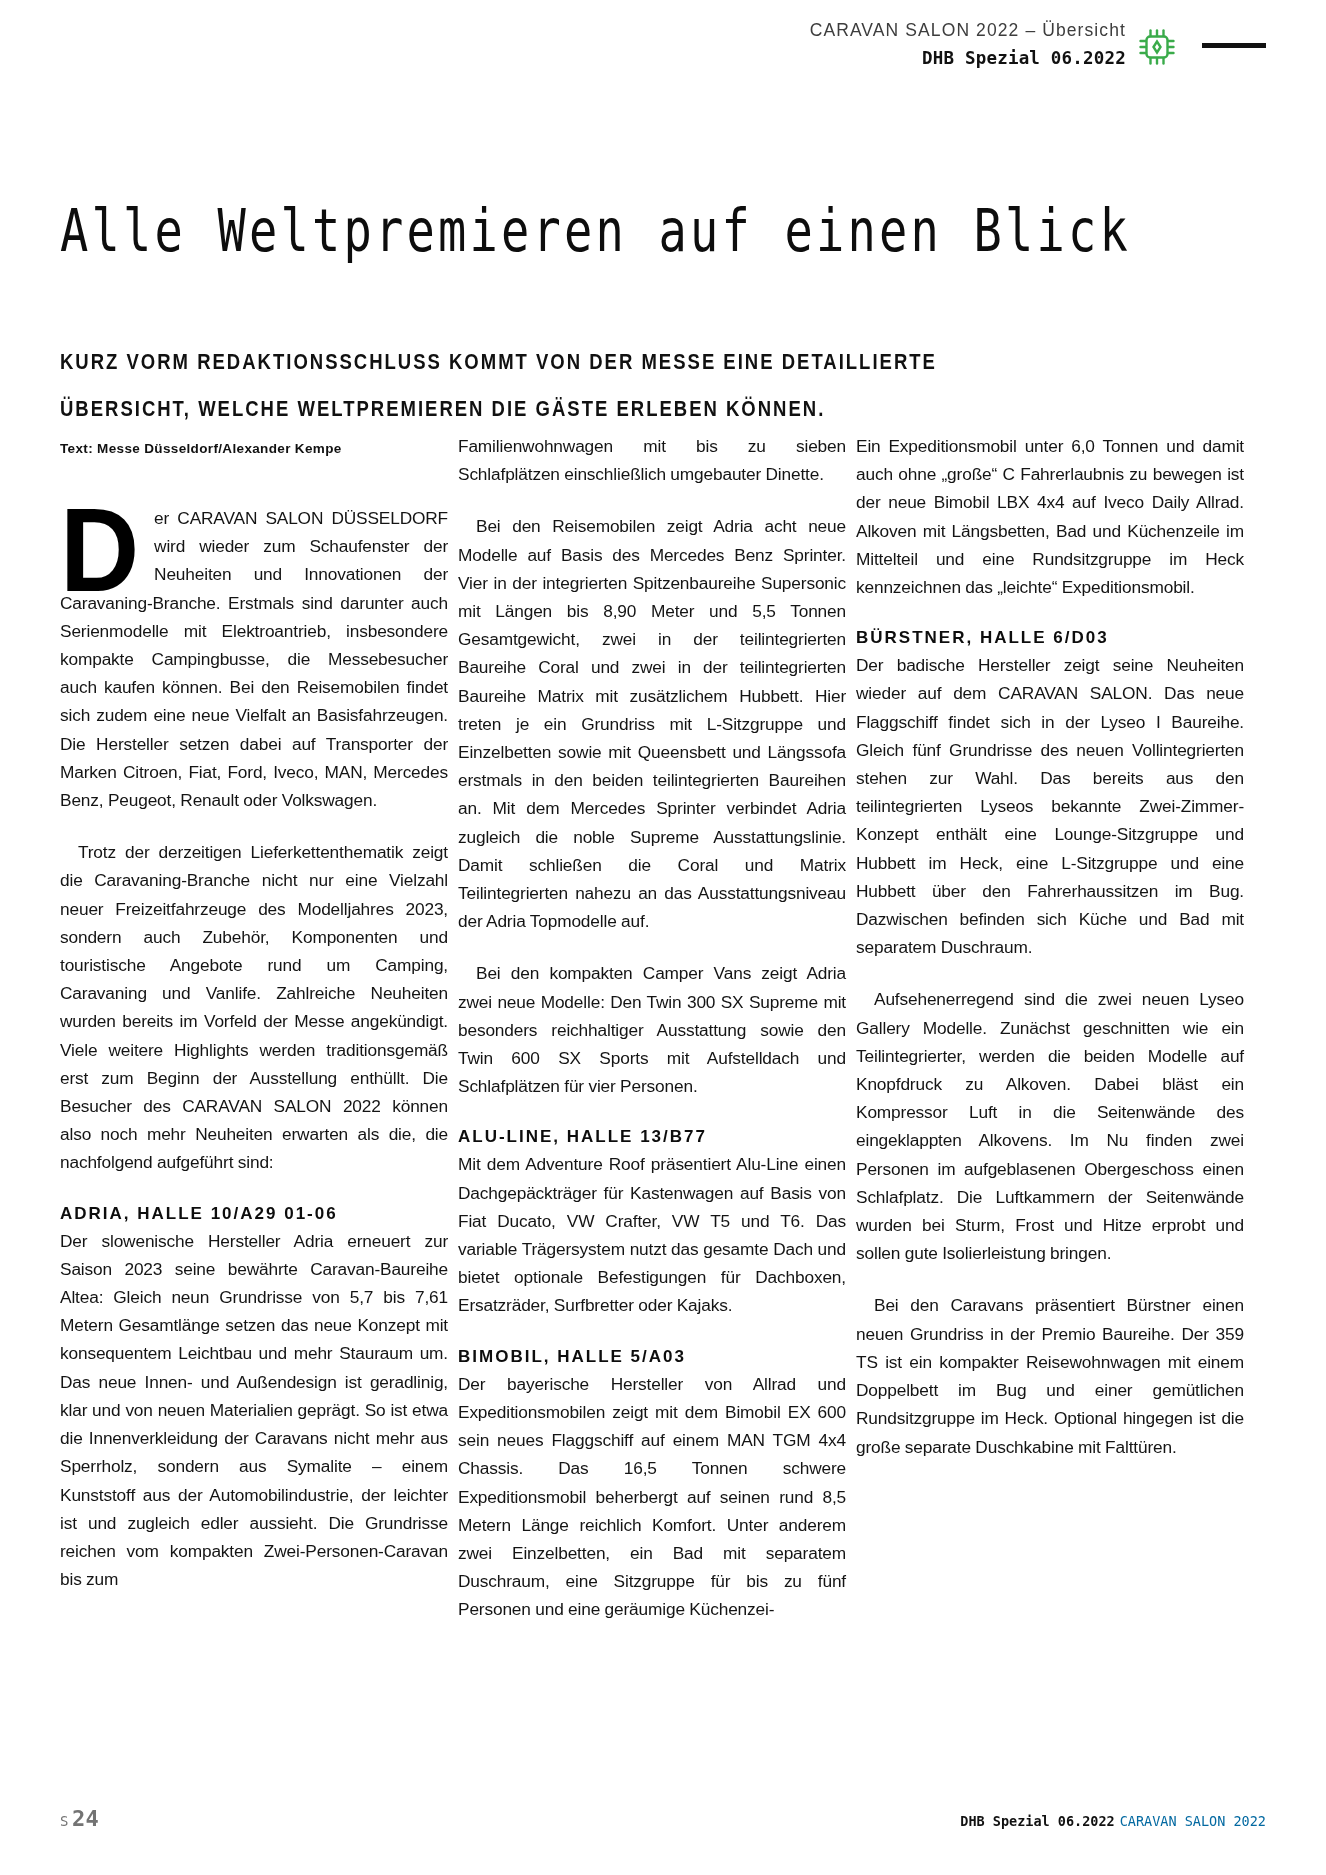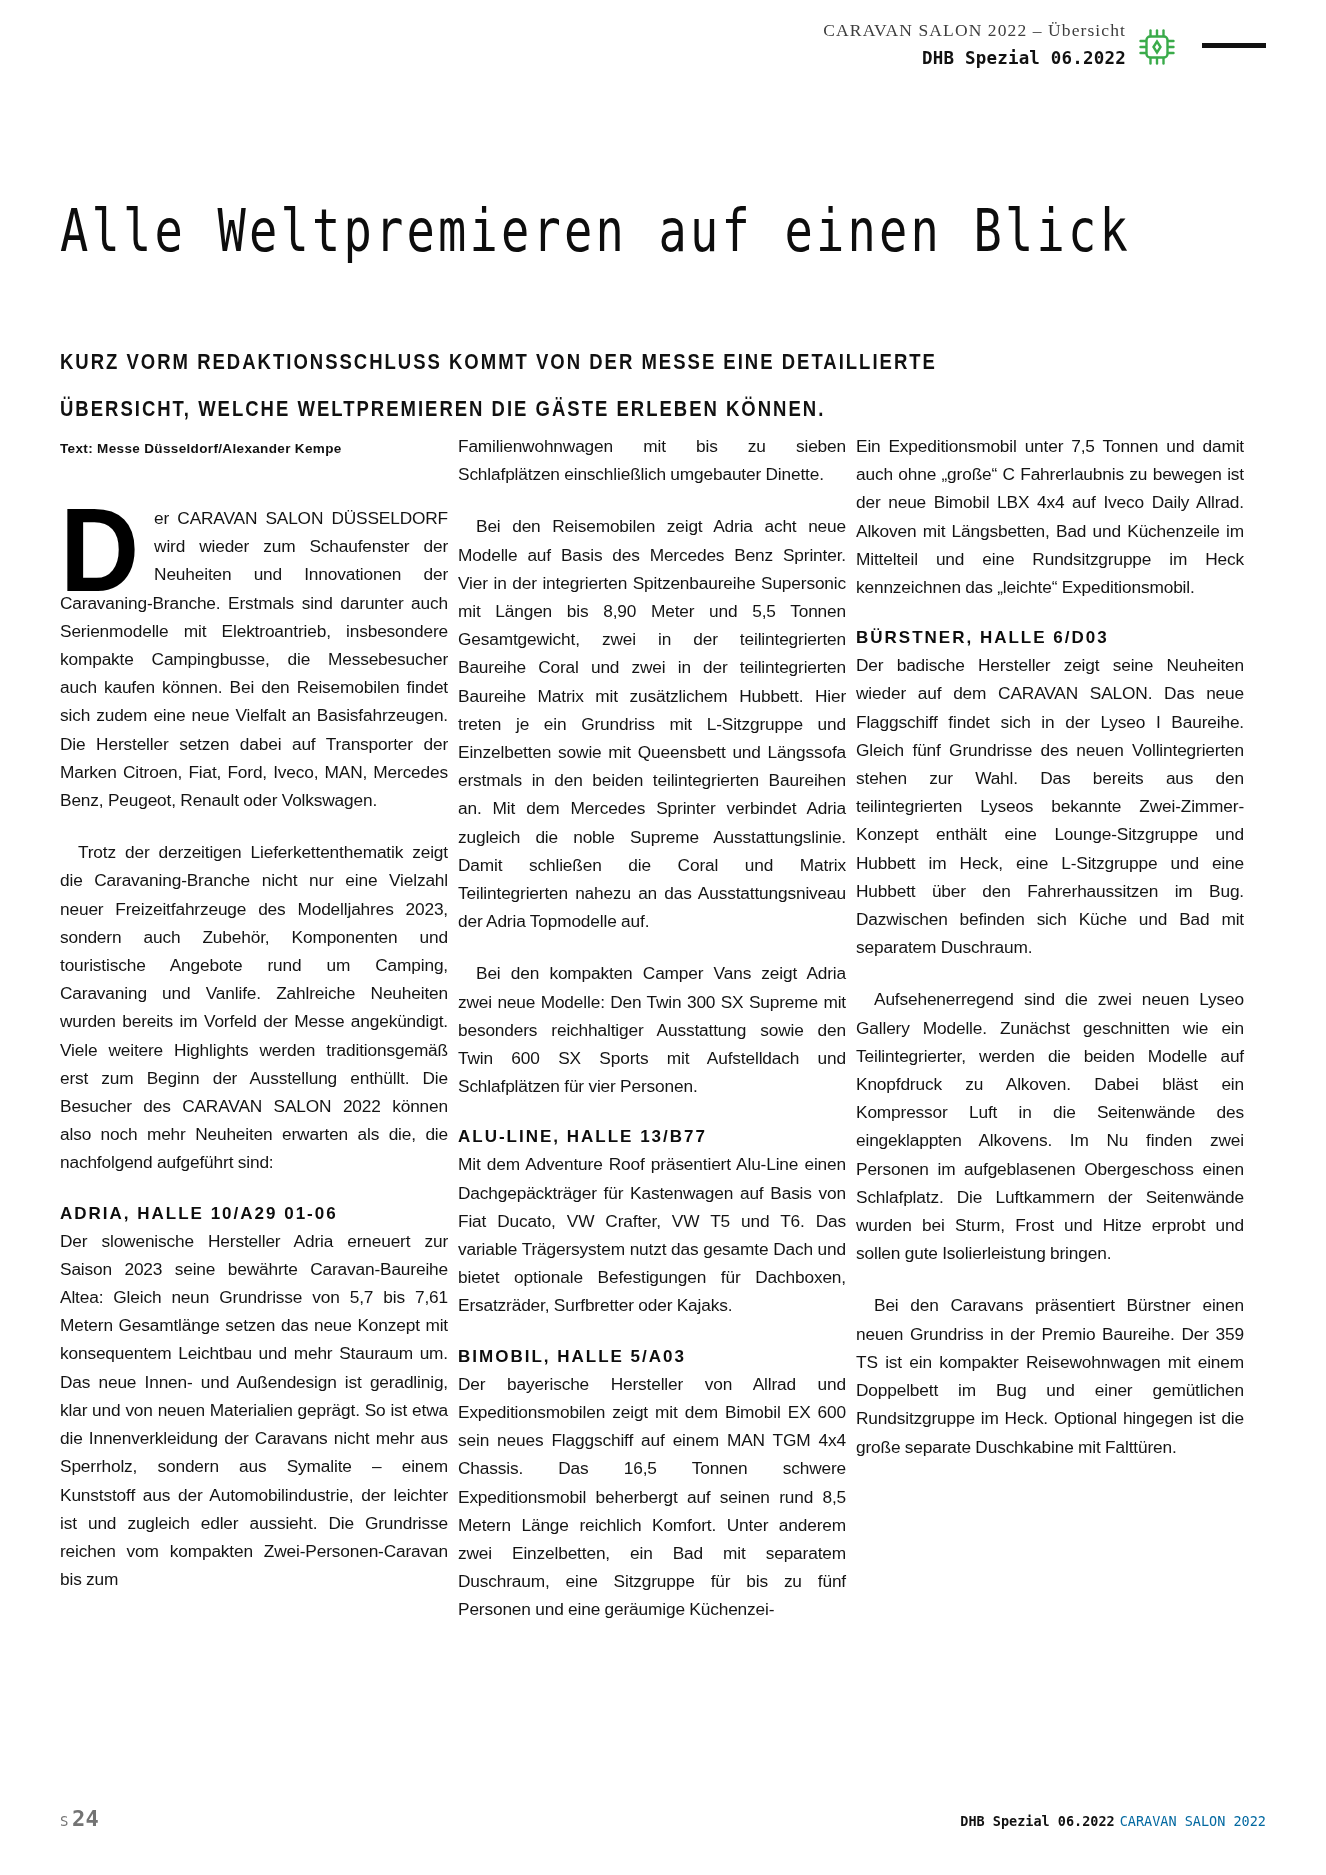--- a/index.html
+++ b/index.html
@@ -29,21 +29,21 @@
     right: 60px;
     display: flex;
     align-items: flex-start;
     gap: 10px;
   }
   .runhead-text {
     text-align: right;
     padding-top: 2px;
   }
   .runhead-line1 {
-    font-family: Liberation Serif, serif;
+    font-family: Liberation Sans, sans-serif;
     font-size: 17.5px;
     letter-spacing: 1.1px;
     color: #3d3d3d;
     white-space: nowrap;
     font-weight: 400;
     margin-left: 29px;
   }
   .runhead-line2 {
     font-family: "DejaVu Sans Mono", monospace;
     font-size: 17.5px;
@@ -249,21 +249,21 @@
       <p class="body nogap">Familienwohnwagen mit bis zu sieben Schlafplätzen einschließlich umgebauter Dinette.</p>
       <p class="body">Bei den Reisemobilen zeigt Adria acht neue Modelle auf Basis des Mercedes Benz Sprinter. Vier in der integrierten Spitzenbaureihe Supersonic mit Längen bis 8,90 Meter und 5,5 Tonnen Gesamtgewicht, zwei in der teilintegrierten Baureihe Coral und zwei in der teilintegrierten Baureihe Matrix mit zusätzlichem Hubbett. Hier treten je ein Grundriss mit L-Sitzgruppe und Einzelbetten sowie mit Queensbett und Längssofa erstmals in den beiden teilintegrierten Baureihen an. Mit dem Mercedes Sprinter verbindet Adria zugleich die noble Supreme Ausstattungslinie. Damit schließen die Coral und Matrix Teilintegrierten nahezu an das Ausstattungsniveau der Adria Topmodelle auf.</p>
       <p class="body">Bei den kompakten Camper Vans zeigt Adria zwei neue Modelle: Den Twin 300 SX Supreme mit besonders reichhaltiger Ausstattung sowie den Twin 600 SX Sports mit Aufstelldach und Schlafplätzen für vier Personen.</p>
       <h3 class="sect">ALU-LINE, HALLE 13/B77</h3>
       <p class="body nogap">Mit dem Adventure Roof präsentiert Alu-Line einen Dachgepäckträger für Kastenwagen auf Basis von Fiat Ducato, VW Crafter, VW T5 und T6. Das variable Trägersystem nutzt das gesamte Dach und bietet optionale Befestigungen für Dachboxen, Ersatzräder, Surfbretter oder Kajaks.</p>
       <h3 class="sect">BIMOBIL, HALLE 5/A03</h3>
       <p class="body nogap">Der bayerische Hersteller von Allrad und Expeditionsmobilen zeigt mit dem Bimobil EX 600 sein neues Flaggschiff auf einem MAN TGM 4x4 Chassis. Das 16,5 Tonnen schwere Expeditionsmobil beherbergt auf seinen rund 8,5 Metern Länge reichlich Komfort. Unter anderem zwei Einzelbetten, ein Bad mit separatem Duschraum, eine Sitzgruppe für bis zu fünf Personen und eine geräumige Küchenzei-</p>
     </div>
 
     <div class="col col-3">
-      <p class="body">Ein Expeditionsmobil unter 7,5 Tonnen und damit auch ohne „große“ C Fahrerlaubnis zu bewegen ist der neue Bimobil LBX 4x4 auf Iveco Daily Allrad. Alkoven mit Längsbetten, Bad und Küchenzeile im Mittelteil und eine Rundsitzgruppe im Heck kennzeichnen das „leichte“ Expeditionsmobil.</p>
+      <p class="body">Ein Expeditionsmobil unter 6,0 Tonnen und damit auch ohne „große“ C Fahrerlaubnis zu bewegen ist der neue Bimobil LBX 4x4 auf Iveco Daily Allrad. Alkoven mit Längsbetten, Bad und Küchenzeile im Mittelteil und eine Rundsitzgruppe im Heck kennzeichnen das „leichte“ Expeditionsmobil.</p>
       <h3 class="sect">BÜRSTNER, HALLE 6/D03</h3>
       <p class="body nogap">Der badische Hersteller zeigt seine Neuheiten wieder auf dem CARAVAN SALON. Das neue Flaggschiff findet sich in der Lyseo I Baureihe. Gleich fünf Grundrisse des neuen Vollintegrierten stehen zur Wahl. Das bereits aus den teilintegrierten Lyseos bekannte Zwei-Zimmer-Konzept enthält eine Lounge-Sitzgruppe und Hubbett im Heck, eine L-Sitzgruppe und eine Hubbett über den Fahrerhaussitzen im Bug. Dazwischen befinden sich Küche und Bad mit separatem Duschraum.</p>
       <p class="body">Aufsehenerregend sind die zwei neuen Lyseo Gallery Modelle. Zunächst geschnitten wie ein Teilintegrierter, werden die beiden Modelle auf Knopfdruck zu Alkoven. Dabei bläst ein Kompressor Luft in die Seitenwände des eingeklappten Alkovens. Im Nu finden zwei Personen im aufgeblasenen Obergeschoss einen Schlafplatz. Die Luftkammern der Seitenwände wurden bei Sturm, Frost und Hitze erprobt und sollen gute Isolierleistung bringen.</p>
       <p class="body">Bei den Caravans präsentiert Bürstner einen neuen Grundriss in der Premio Baureihe. Der 359 TS ist ein kompakter Reisewohnwagen mit einem Doppelbett im Bug und einer gemütlichen Rundsitzgruppe im Heck. Optional hingegen ist die große separate Duschkabine mit Falttüren.</p>
     </div>
   </div>
 
   <div class="footer">
     <div class="folio">
       <span class="s">S</span><span class="num">24</span>

